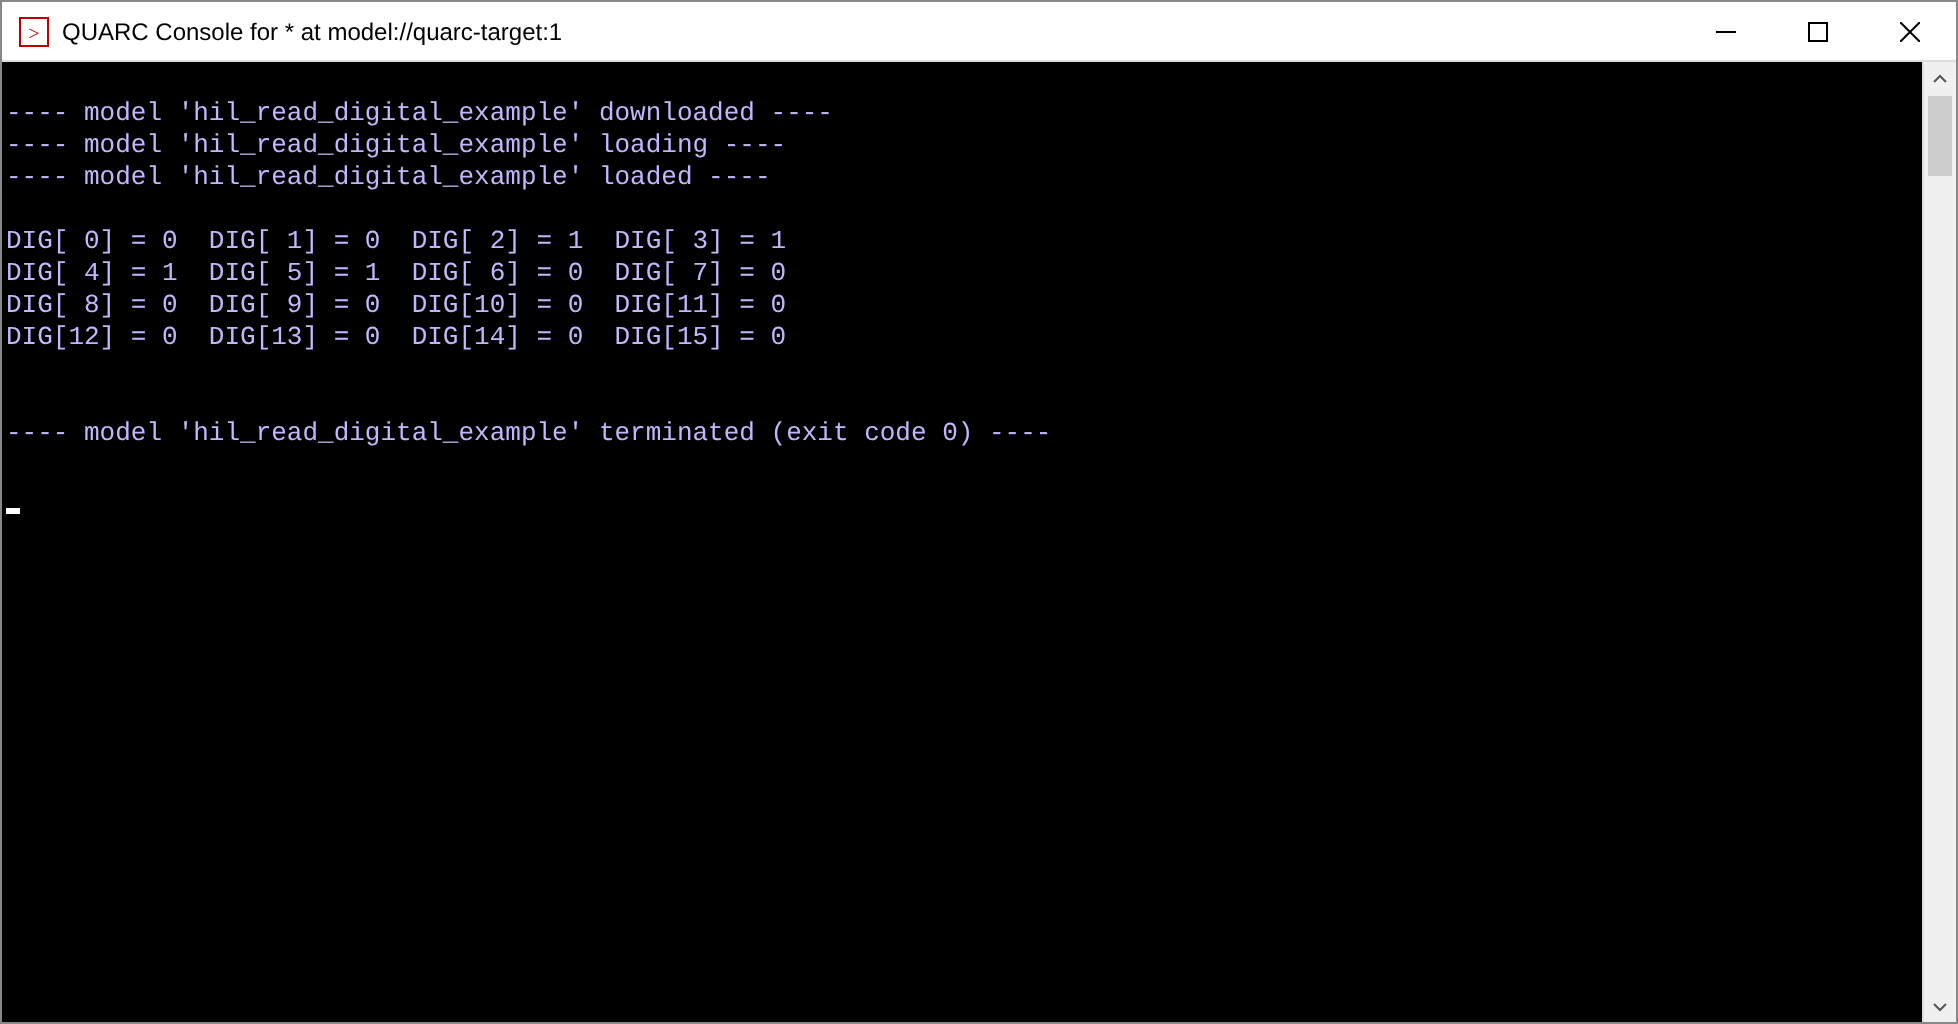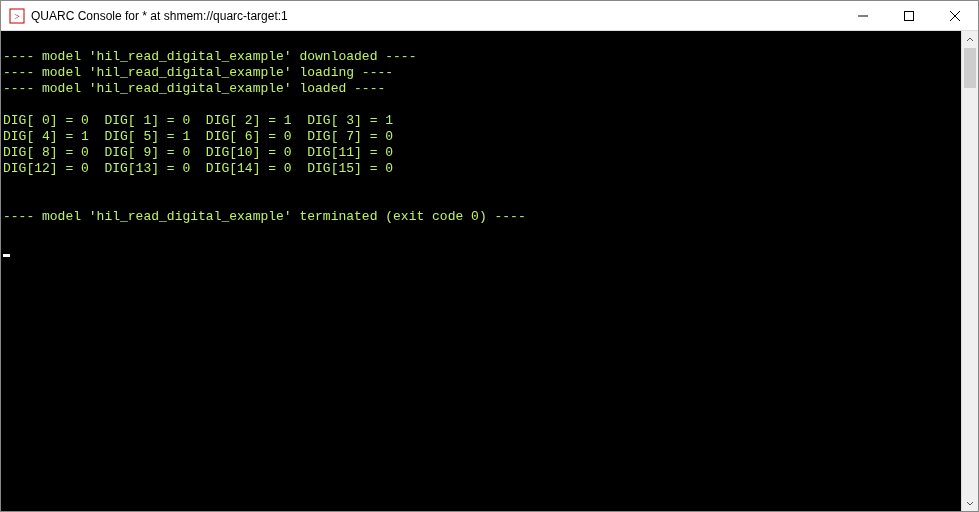--- a/index.html
+++ b/index.html
@@ -49,21 +49,21 @@
   }
   .client {
     position: relative;
     width: 100%;
     height: calc(100% - 30px);
     display: flex;
   }
   .console {
     flex: 1;
     background: #000;
-    color: #bef264;
+    color: #c4b5fd;
     font-family: Consolas, "Courier New", monospace;
     font-size: 13px;
     line-height: 16px;
     padding: 2px 0 16px 2px;
     white-space: pre;
     overflow: hidden;
     position: relative;
   }
   .cursor {
     display: inline-block;
@@ -106,21 +106,21 @@
 </head>
 <body>
 
 <div class="titlebar">
   <span class="app-icon">
     <svg width="16" height="16" viewBox="0 0 16 16">
       <rect x="1" y="1" width="14" height="14" fill="#fff" stroke="#b00" stroke-width="1"></rect>
       <text x="8" y="12" font-size="10" text-anchor="middle" fill="#b00" font-family="Consolas">&gt;</text>
     </svg>
   </span>
-  <div class="title-text">QUARC Console for * at shmem://quarc-target:1</div>
+  <div class="title-text">QUARC Console for * at model://quarc-target:1</div>
   <div class="win-controls">
     <div class="win-btn">
       <svg width="10" height="10" viewBox="0 0 10 10">
           <line x1="0" y1="5" x2="10" y2="5" stroke="#000" stroke-width="1"></line>
         </svg>
     </div>
     <div class="win-btn">
       <svg width="10" height="10" viewBox="0 0 10 10">
           <rect x="0.5" y="0.5" width="9" height="9" fill="none" stroke="#000" stroke-width="1"></rect>
         </svg>

